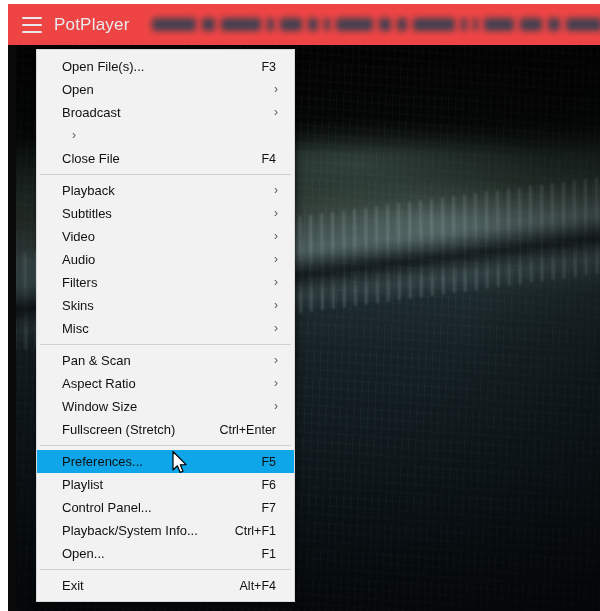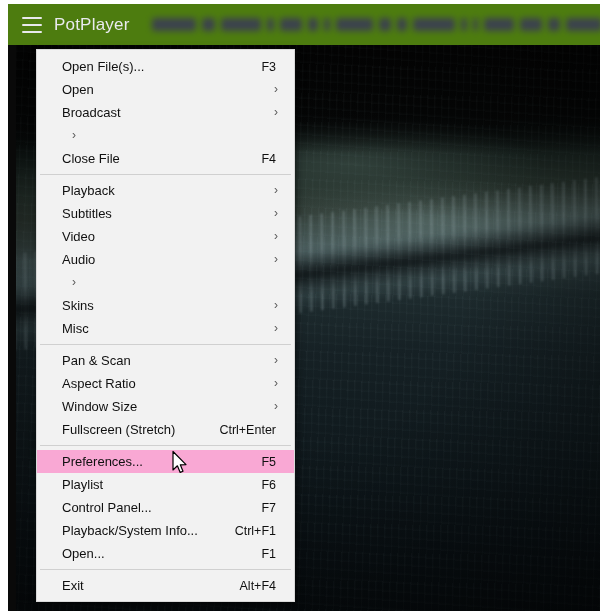--- a/index.html
+++ b/index.html
@@ -33,21 +33,21 @@
     overflow: hidden;
   }
 
   
   .titlebar {
     position: absolute;
     left: 0;
     top: 0;
     width: 592px;
     height: 41px;
-    background: #4d7c0f;
+    background: #ef4444;
     display: flex;
     align-items: center;
     overflow: hidden;
   }
   .titlebar-inner {
     display: flex;
     align-items: center;
     height: 41px;
     width: 100%;
   }
@@ -190,21 +190,21 @@
     position: relative;
     height: 23px;
     display: flex;
     align-items: center;
     padding: 0 12px 0 25px;
     box-sizing: border-box;
     cursor: default;
     white-space: nowrap;
   }
   .menu-item.selected {
-    background: #f9a8d4;
+    background: #0ea5e9;
   }
   .mi-label {
     flex: 1 1 auto;
     font-size: 13px;
     line-height: 23px;
     color: #101010;
   }
   .mi-shortcut {
     flex: none;
     font-size: 12.5px;
@@ -313,20 +313,21 @@
         </div>
         <div class="menu-item">
           <span class="mi-label">Video</span>
           <span class="mi-arrow">›</span>
         </div>
         <div class="menu-item">
           <span class="mi-label">Audio</span>
           <span class="mi-arrow">›</span>
         </div>
         <div class="menu-item">
+          <span class="mi-label">Filters</span>
           <span class="mi-arrow">›</span>
         </div>
         <div class="menu-item">
           <span class="mi-label">Skins</span>
           <span class="mi-arrow">›</span>
         </div>
         <div class="menu-item">
           <span class="mi-label">Misc</span>
           <span class="mi-arrow">›</span>
         </div>

